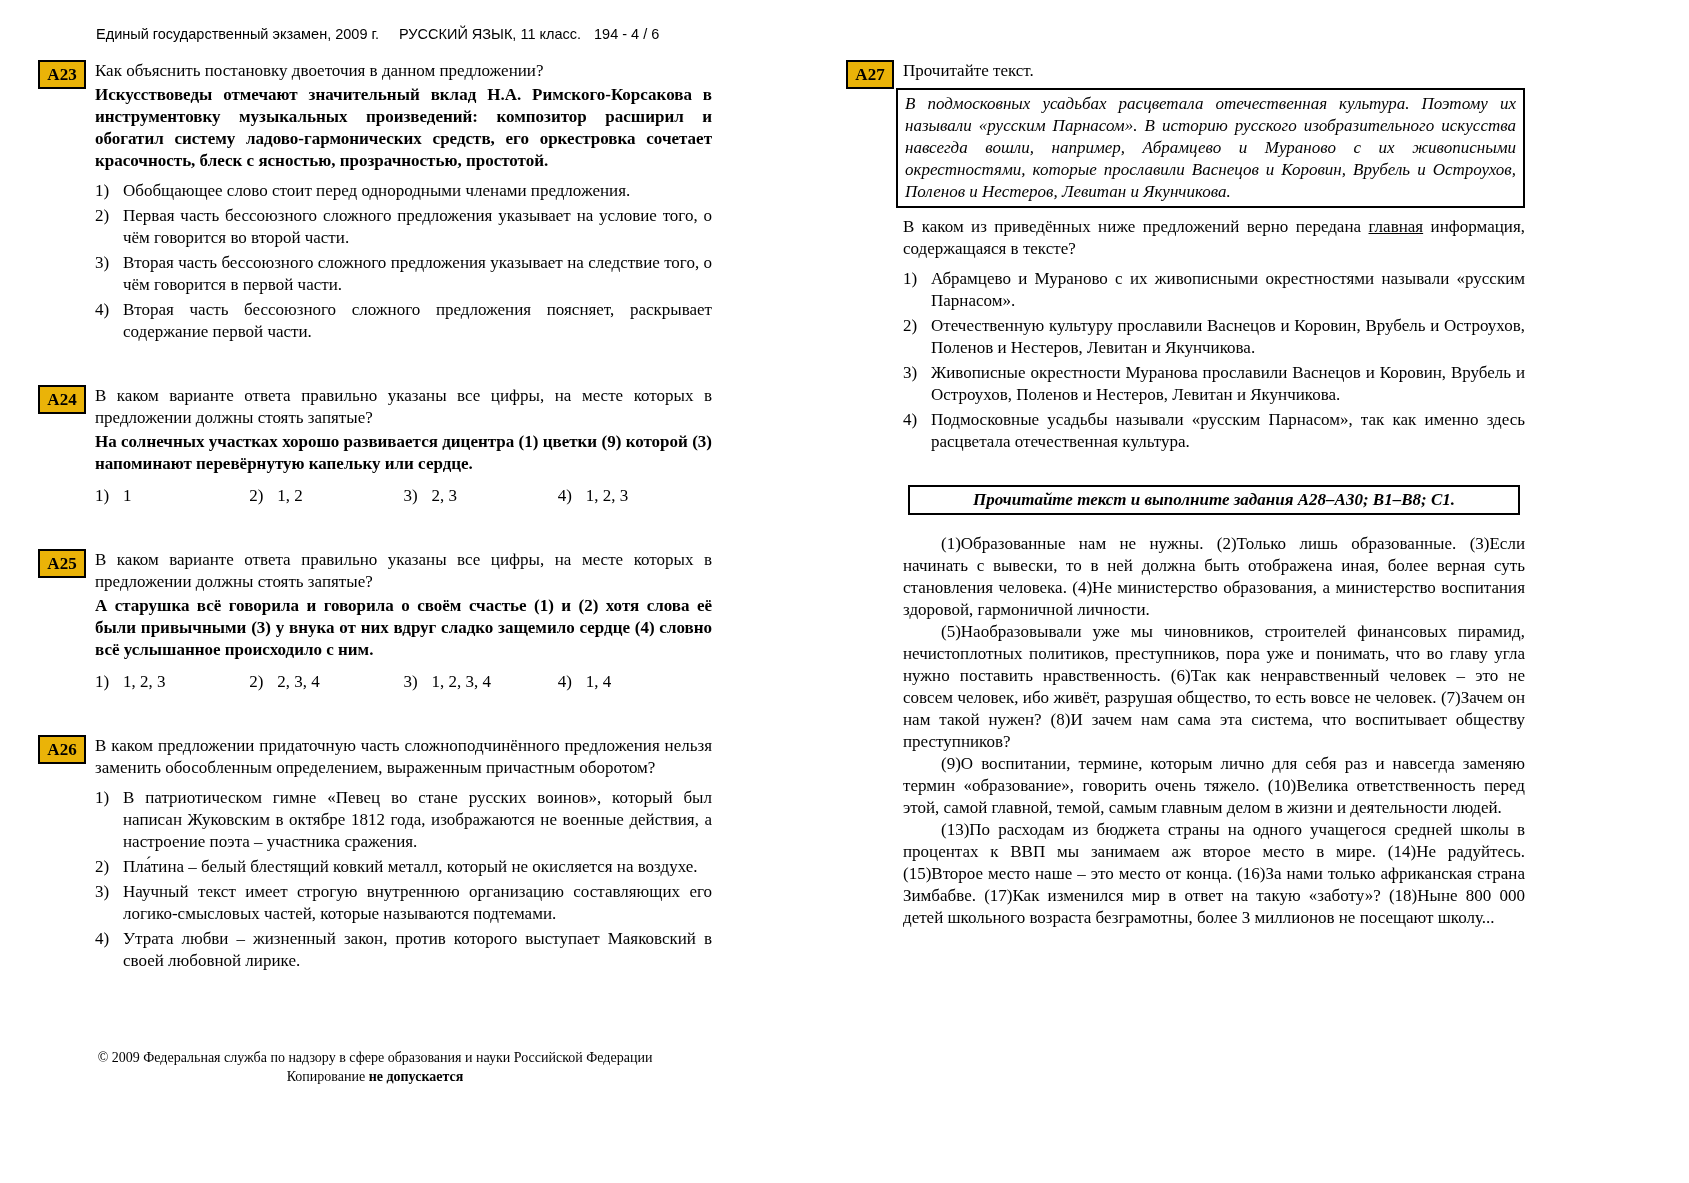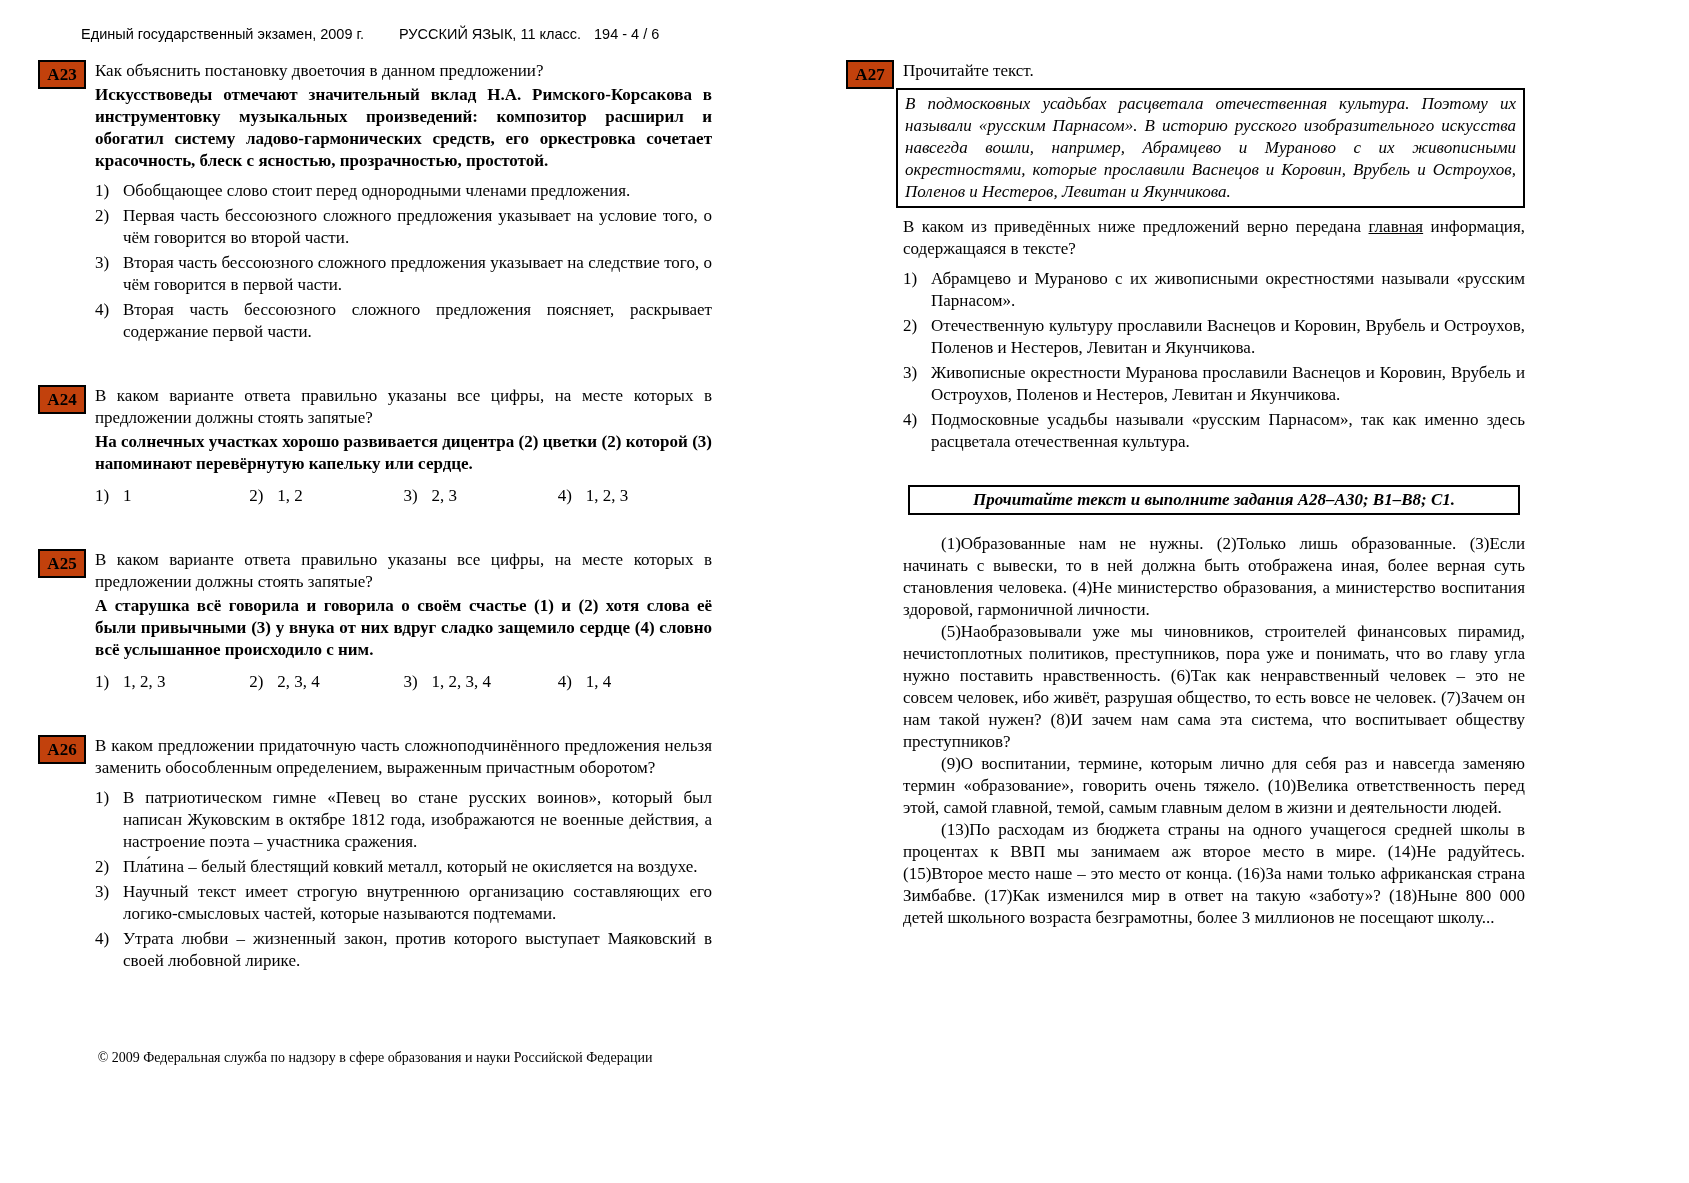--- a/index.html
+++ b/index.html
@@ -8,35 +8,35 @@
     background: #ffffff; color: #000000;
     font-family: "Liberation Serif", serif;
     font-size: 17px; line-height: 22px;
     position: relative; overflow: hidden;
   }
   .hdr {
     position: absolute; top: 25px;
     font-family: "Liberation Sans", sans-serif;
     font-size: 14.5px; line-height: 18px; white-space: nowrap;
   }
-  .hdr-exam { left: 81px; }
+  .hdr-exam { left: 96px; }
   .hdr-subject { left: 399px; }
   .hdr-page { left: 594px; }
 
   .col { position: absolute; top: 60px; }
   .col-left { left: 38px; width: 674px; }
   .col-right { left: 846px; width: 679px; }
 
   .q { display: flex; align-items: flex-start; margin-bottom: 42px; }
   .q:last-child { margin-bottom: 0; }
   .qlabel {
     flex: none; width: 48px; height: 29px;
     border: 2px solid #000; box-sizing: border-box;
     font-weight: bold; font-size: 17px; line-height: 25px;
-    text-align: center; margin-right: 9px; background: #c2410c;
+    text-align: center; margin-right: 9px; background: #eab308;
   }
   .qbody { flex: 1; min-width: 0; }
   .qprompt { text-align: justify; }
   .qsentence { font-weight: bold; text-align: justify; margin-top: 2px; }
 
   .opts { margin-top: 8px; }
   .opt { display: flex; margin-top: 3px; }
   .opt .num { flex: none; width: 28px; }
   .opt .txt { flex: 1; text-align: justify; }
 
@@ -99,21 +99,21 @@
           <span class="txt">Вторая часть бессоюзного сложного предложения поясняет, раскрывает содержание первой части.</span>
         </div>
       </div>
     </div>
   </div>
 
   <div class="q">
     <div class="qlabel">А24</div>
     <div class="qbody">
       <div class="qprompt">В каком варианте ответа правильно указаны все цифры, на месте которых в предложении должны стоять запятые?</div>
-      <div class="qsentence">На солнечных участках хорошо развивается дицентра (2) цветки (2) которой (3) напоминают перевёрнутую капельку или сердце.</div>
+      <div class="qsentence">На солнечных участках хорошо развивается дицентра (1) цветки (9) которой (3) напоминают перевёрнутую капельку или сердце.</div>
       <div class="opt-row">
         <div class="opt-h">
           <span class="num">1)</span>
           <span class="txt">1</span>
         </div>
         <div class="opt-h">
           <span class="num">2)</span>
           <span class="txt">1, 2</span>
         </div>
         <div class="opt-h">
@@ -215,13 +215,14 @@
     <div class="para">(1)Образованные нам не нужны. (2)Только лишь образованные. (3)Если начинать с вывески, то в ней должна быть отображена иная, более верная суть становления человека. (4)Не министерство образования, а министерство воспитания здоровой, гармоничной личности.</div>
     <div class="para">(5)Наобразовывали уже мы чиновников, строителей финансовых пирамид, нечистоплотных политиков, преступников, пора уже и понимать, что во главу угла нужно поставить нравственность. (6)Так как ненравственный человек – это не совсем человек, ибо живёт, разрушая общество, то есть вовсе не человек. (7)Зачем он нам такой нужен? (8)И зачем нам сама эта система, что воспитывает обществу преступников?</div>
     <div class="para">(9)О воспитании, термине, которым лично для себя раз и навсегда заменяю термин «образование», говорить очень тяжело. (10)Велика ответственность перед этой, самой главной, темой, самым главным делом в жизни и деятельности людей.</div>
     <div class="para">(13)По расходам из бюджета страны на одного учащегося средней школы в процентах к ВВП мы занимаем аж второе место в мире. (14)Не радуйтесь. (15)Второе место наше – это место от конца. (16)За нами только африканская страна Зимбабве. (17)Как изменился мир в ответ на такую «заботу»? (18)Ныне 800 000 детей школьного возраста безграмотны, более 3 миллионов не посещают школу...</div>
   </div>
 
 </div>
 
 <div class="footer">
   <div>© 2009  Федеральная служба по надзору в сфере образования и науки Российской Федерации</div>
+  <div><span>Копирование </span><b>не допускается</b></div>
 </div>
 
 </body></html>

